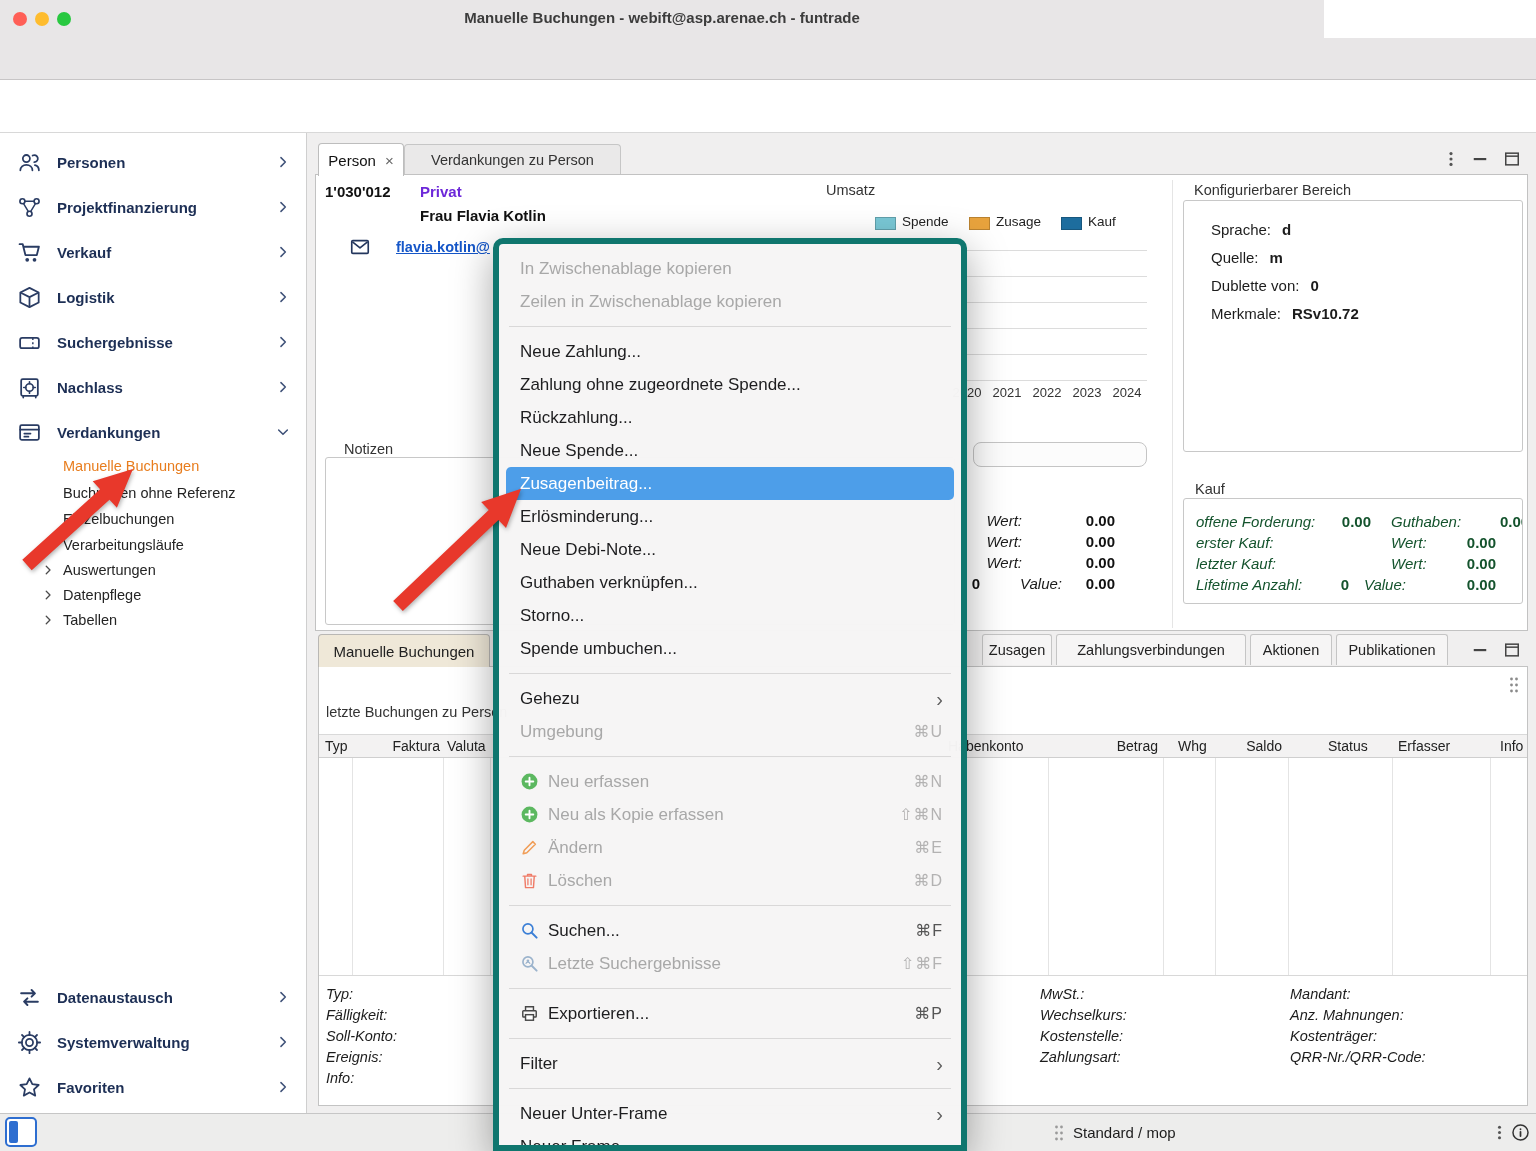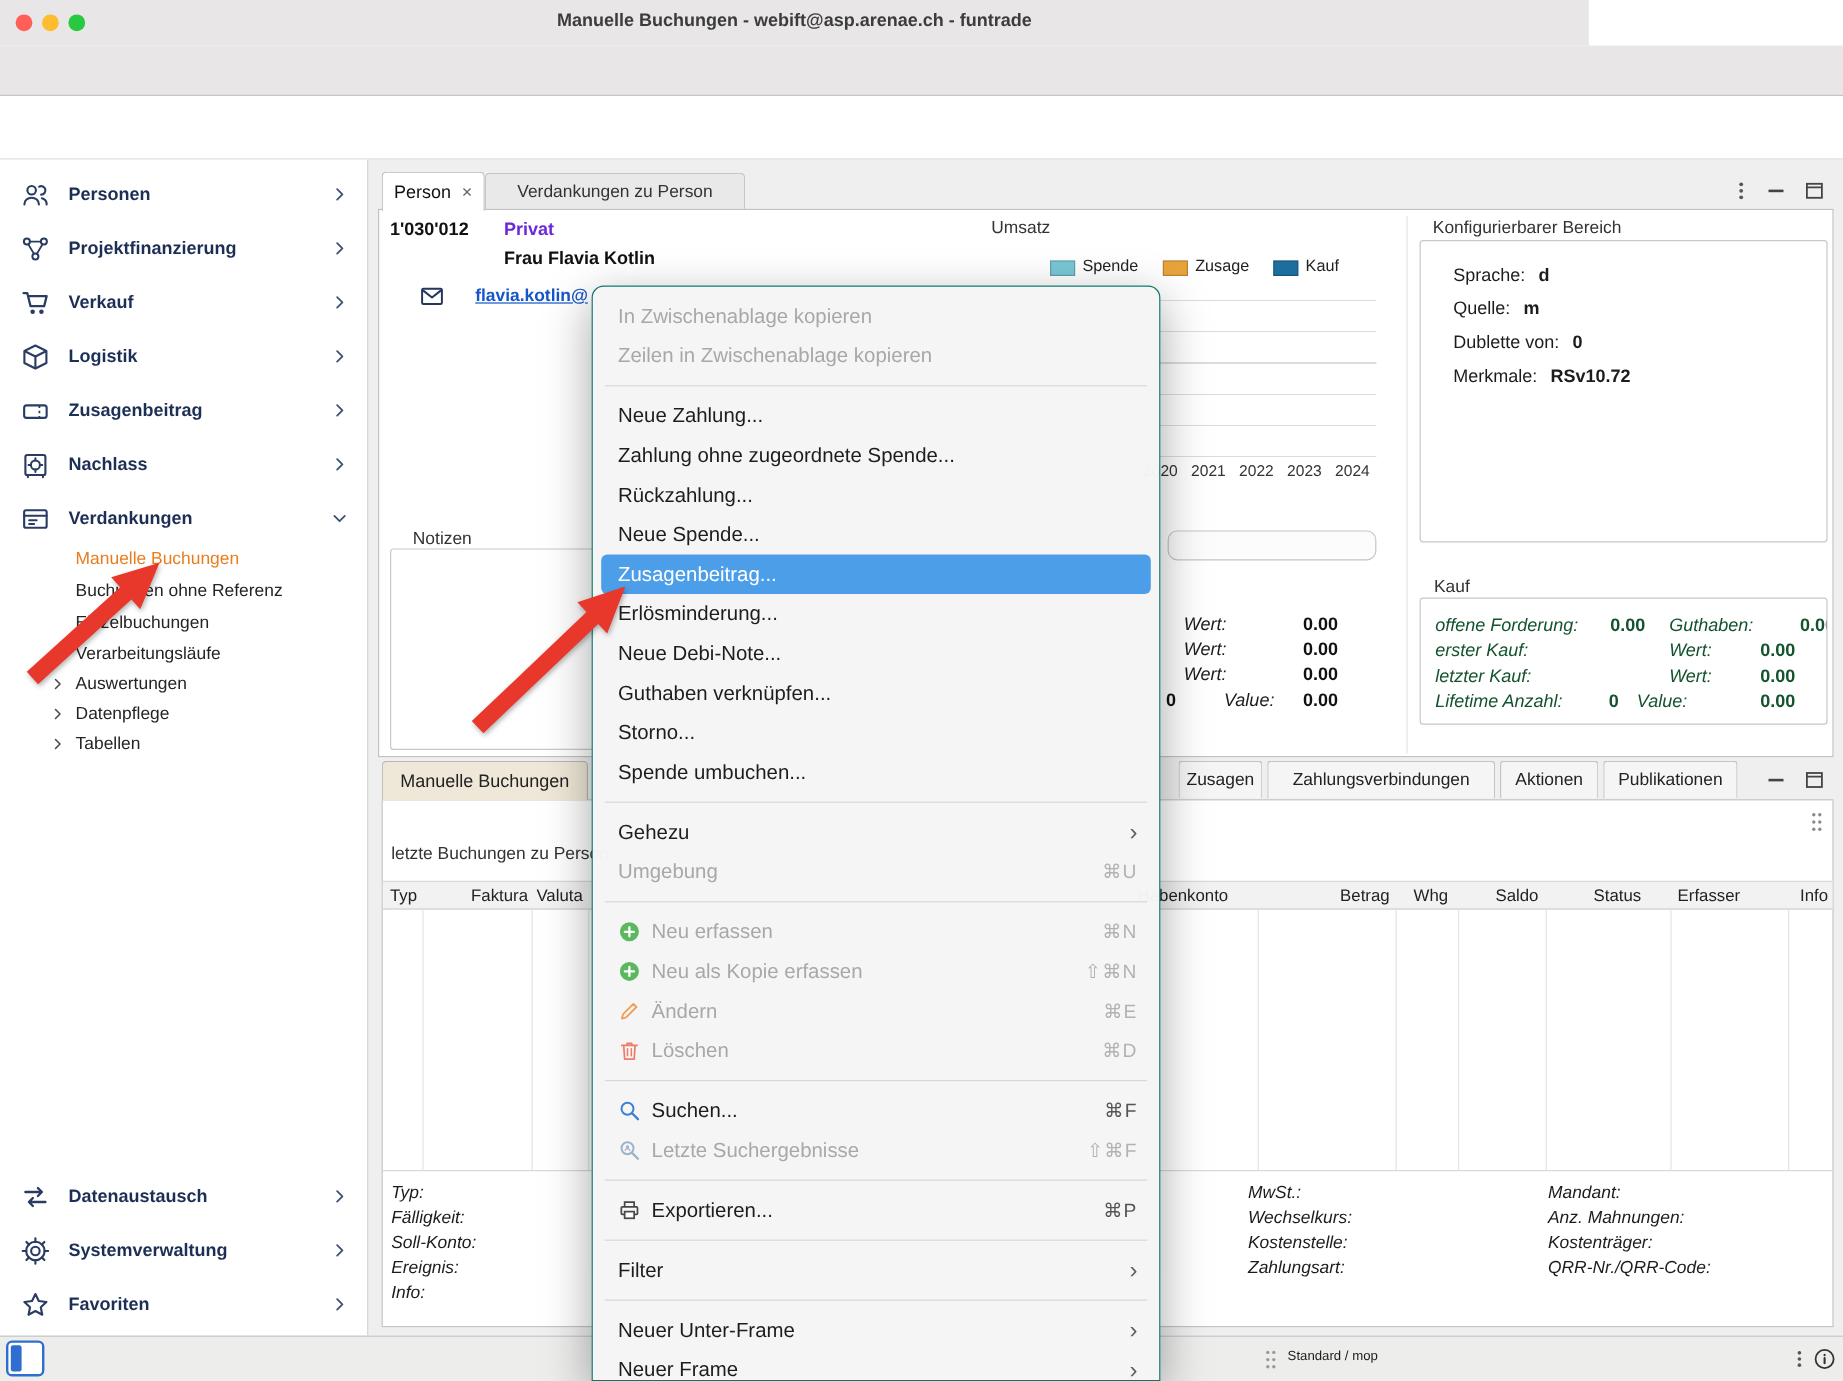--- a/index.html
+++ b/index.html
@@ -53,25 +53,25 @@
 
 .btab{left:318px;top:634px;width:172px;height:33px;background:#efe8d8;border:1px solid #b9b7b4;border-bottom:none;border-radius:4px 4px 0 0;z-index:3;display:flex;align-items:center;justify-content:center;font-size:15px;color:#222}
 .rtab{position:absolute;top:634px;height:31px;background:#f6f5f5;border:1px solid #c5c5c5;border-bottom:none;border-radius:3px 3px 0 0;display:flex;align-items:center;justify-content:center;font-size:14.5px;color:#222}
 .subpanel{left:318px;top:666px;width:1210px;height:440px;background:#fff;border:1px solid #c3c3c3}
 .gridhead{left:319px;top:734px;width:1208px;height:24px;background:#f3f2f2;border-top:1px solid #d9d9d9;border-bottom:1px solid #cfcfcf}
 .hcell{position:absolute;top:738px;font-size:14px;color:#222;white-space:nowrap}
 .colline{position:absolute;top:758px;height:217px;width:1px;background:#e4e4e4}
 .fld{position:absolute;font-style:italic;font-size:14.5px;color:#1c1c1c;white-space:nowrap}
 
 .statusbar{left:0;top:1113px;width:1536px;height:38px;background:#ededec;border-top:1px solid #c6c6c6}
-.sbtext{position:absolute;left:1073px;top:1124px;font-size:11px;color:#1c1c1c}
+.sbtext{position:absolute;left:1073px;top:1124px;font-size:15px;color:#1c1c1c}
 .sblue{position:absolute;left:5px;top:1117px;width:32px;height:30px;border:2px solid #2e6ed0;border-radius:5px;background:#fff}
 .sblue i{position:absolute;left:2px;top:2px;width:9px;height:22px;background:#2e6ed0;border-radius:2px;display:block}
 
-.cmenu{position:absolute;left:493px;top:238px;width:474px;height:913px;background:rgba(246,245,245,.98);border:1px solid #0f766e;border-radius:10px 10px 0 0;box-shadow:0 12px 40px rgba(0,0,0,.35);padding-top:8px;overflow:hidden;z-index:40}
+.cmenu{position:absolute;left:493px;top:238px;width:474px;height:913px;background:rgba(246,245,245,.98);border:6px solid #0f766e;border-radius:10px 10px 0 0;box-shadow:0 12px 40px rgba(0,0,0,.35);padding-top:8px;overflow:hidden;z-index:40}
 .mi{display:flex;align-items:center;height:33px;padding:0 18px 0 21px;font-size:17px;color:#1d1d1f;white-space:nowrap}
 .mi.dis{color:#a8a8a8}
 .mi.hl{background:#4d9ee9;color:#fff;margin:0 7px;padding-left:14px;padding-right:11px;border-radius:5px}
 .mic{width:19px;height:19px;margin-right:9px;flex:0 0 auto}
 .mic.grn{color:#5cb860}.mic.org{color:#f09d57}.mic.red{color:#ef7b67}.mic.blu{color:#3b7fd6}.mic.mut{color:#9bb3cc}.mic.drk{color:#474747}
 .sc{margin-left:auto;font-size:16px;color:#b3b2b2;letter-spacing:1px}
 .sc.dark{color:#555}
 .chev{margin-left:auto;font-size:20px;line-height:1;color:#5f5f5f}
 .msep{height:17px;display:flex;align-items:center;padding:0 10px}
 .msep i{display:block;width:100%;height:1px;background:#d9d8d8}
@@ -450,21 +450,21 @@
         </svg>
         <span class="slabel">Logistik</span>
         <svg class="ic schev" width="14" height="14">
           <use href="#s-chevr"></use>
         </svg>
       </div>
     <div class="srow" style="top:194px">
         <svg class="ic sic" width="25" height="25">
           <use href="#s-ticket"></use>
         </svg>
-        <span class="slabel">Zusagenbeitrag</span>
+        <span class="slabel">Suchergebnisse</span>
         <svg class="ic schev" width="14" height="14">
           <use href="#s-chevr"></use>
         </svg>
       </div>
     <div class="srow" style="top:239px">
         <svg class="ic sic" width="25" height="25">
           <use href="#s-safe"></use>
         </svg>
         <span class="slabel">Nachlass</span>
         <svg class="ic schev" width="14" height="14">

